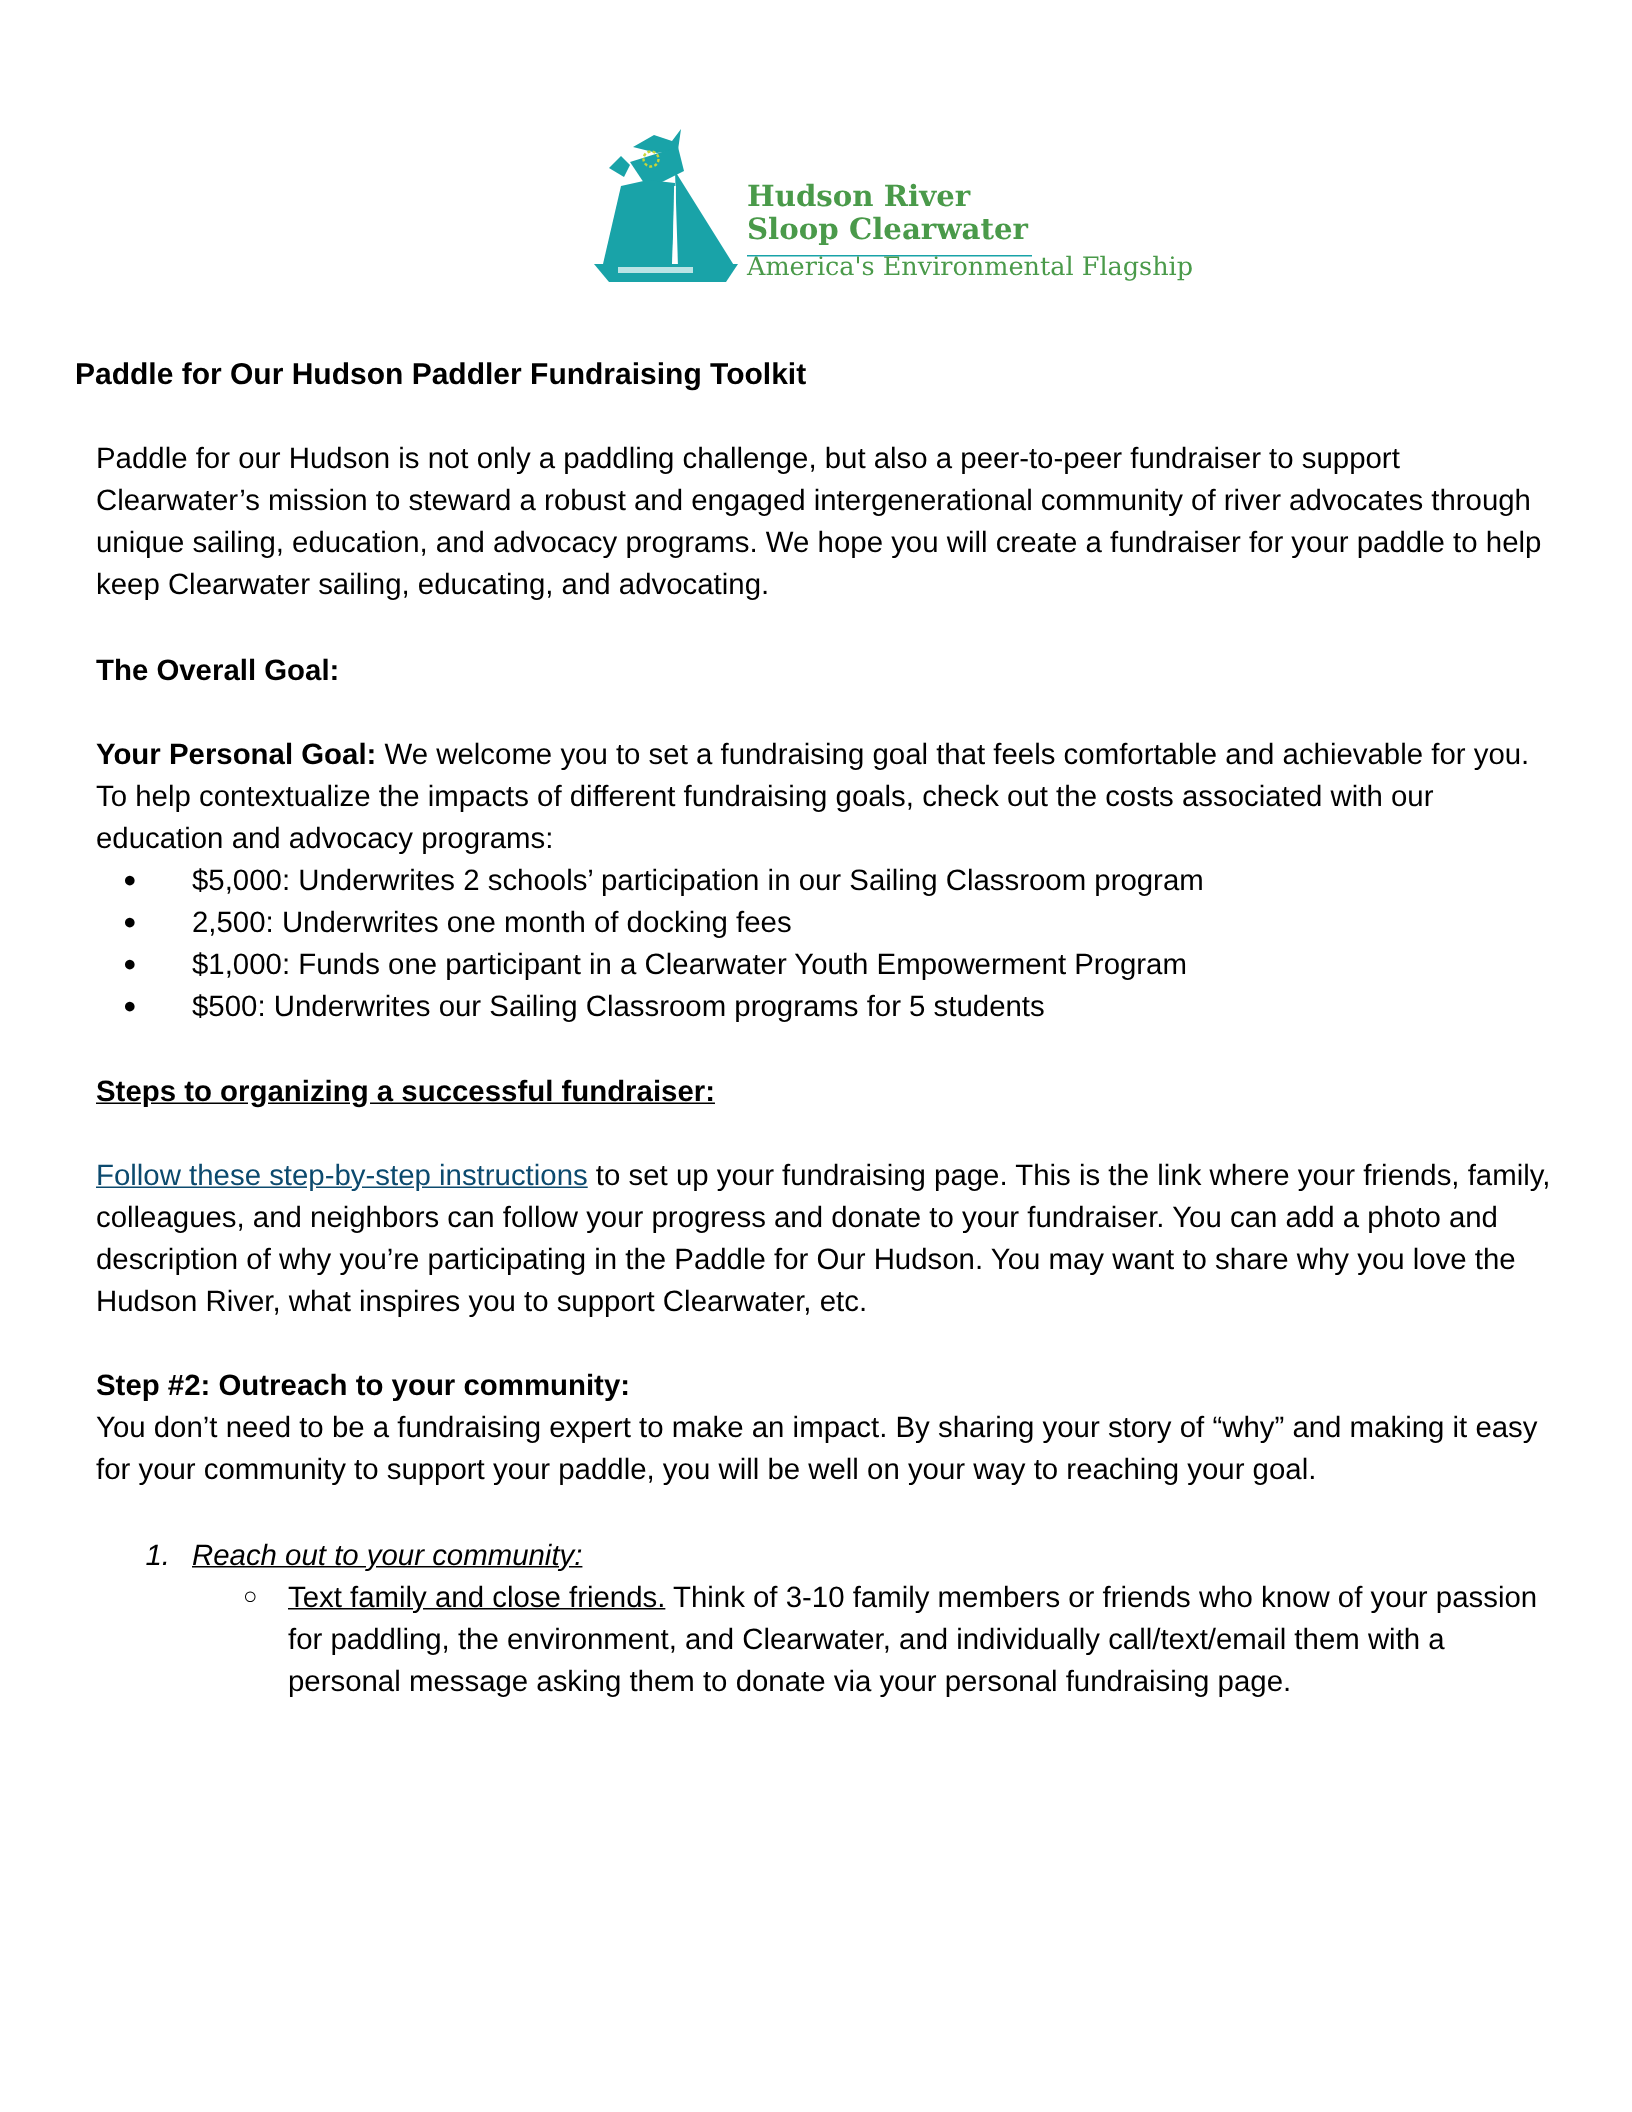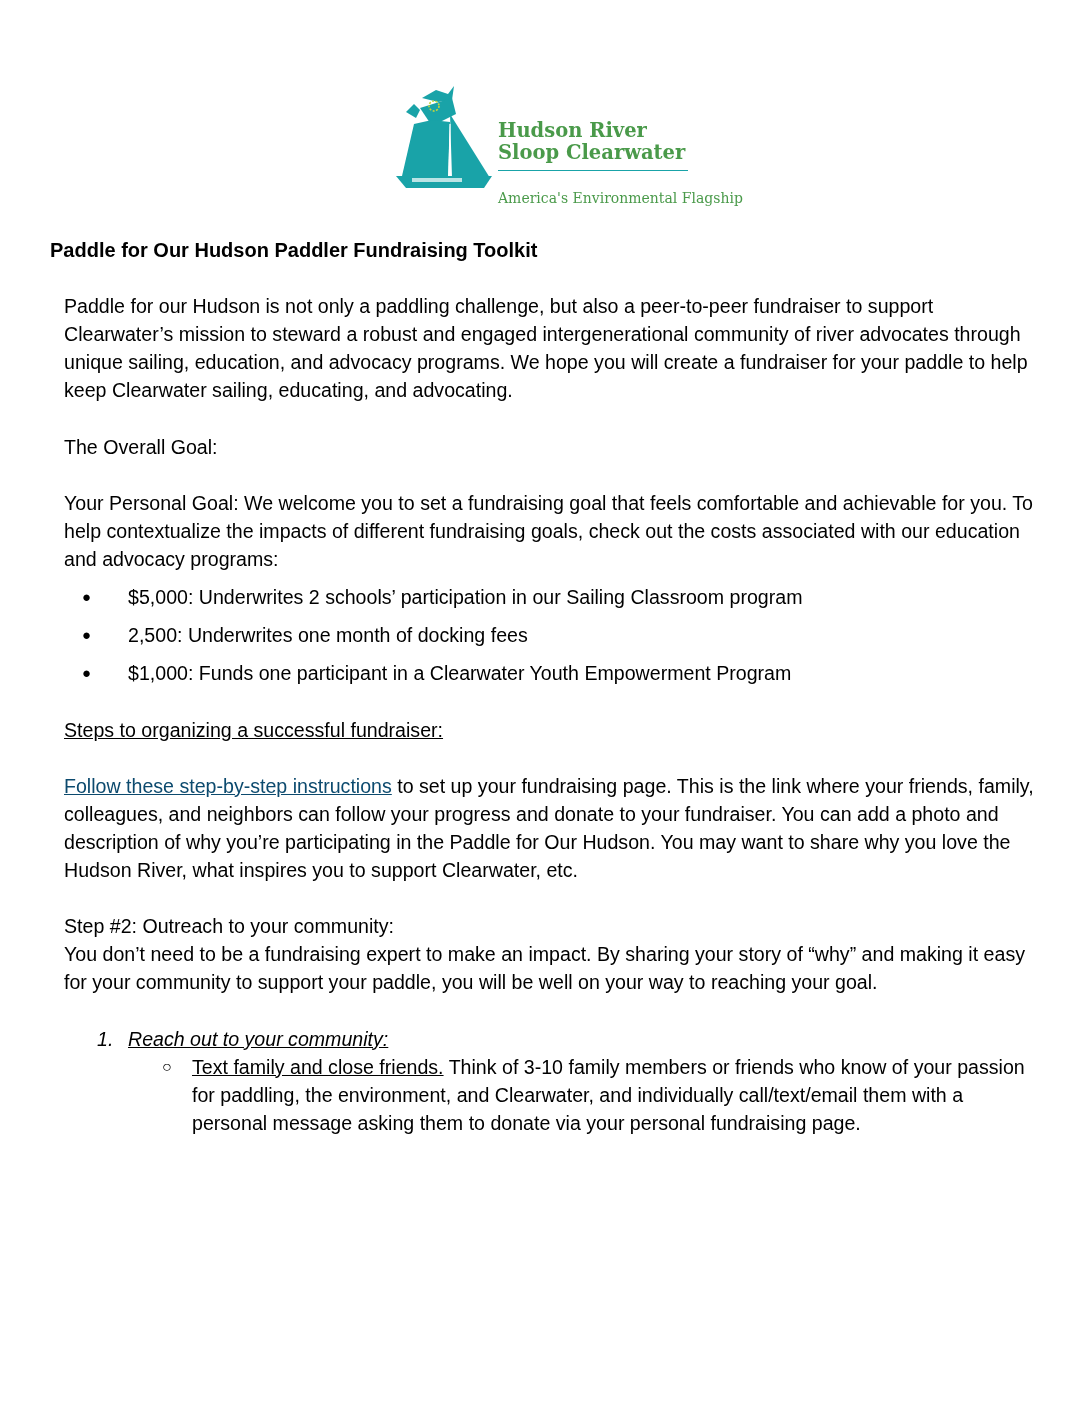--- a/index.html
+++ b/index.html
@@ -5,32 +5,32 @@
     html, body { margin: 0; padding: 0; background: #ffffff; }
     body {
       width: 1088px; height: 1408px; position: relative; overflow: hidden;
       font-family: "Liberation Sans", sans-serif; color: #000000;
     }
     .logo { position: absolute; left: 392px; top: 84px; width: 310px; height: 110px; }
     .logo svg { position: absolute; left: 0; top: 0; }
     .logo-text { position: absolute; left: 106px; top: 36px; font-family: "DejaVu Serif", serif; color: #4a9a4a; }
     .logo-line1, .logo-line2 { font-size: 19.5px; line-height: 22px; font-weight: 700; letter-spacing: 0px; white-space: nowrap; }
     .logo-rule { width: 190px; height: 1px; background: #19a3a8; margin-top: 6px; }
-    .logo-tag { font-size: 14px; line-height: 14px; margin-top: 20px; white-space: nowrap; color: #4a9a4a; }
+    .logo-tag { font-size: 17px; line-height: 14px; margin-top: 0; white-space: nowrap; color: #4a9a4a; }
 
     .content { position: absolute; left: 64px; top: 236px; width: 970px; font-size: 19.6px; line-height: 28.1px; }
     .title { text-align: left; font-weight: bold; font-size: 20px; margin-left: -14px; }
     p { margin: 0; }
     .gap { height: 28.1px; }
-    .b { font-weight: normal; }
+    .b { font-weight: bold; }
     .u { text-decoration: underline; }
     .i { font-style: italic; margin-top: 14px; }
     .link { color: #0c4a6e; text-decoration: underline; cursor: pointer; }
     ul.bullets { margin: 0; padding: 0; list-style: none; }
-    ul.bullets li { position: relative; padding-left: 64px; margin-top: 10px; }
+    ul.bullets li { position: relative; padding-left: 64px; }
     ul.bullets li::before { content: "\25CF"; position: absolute; left: 18px; top: 0; font-size: 15px; }
     ol.num { margin: 0; padding: 0; list-style: none; }
     ol.num > li { position: relative; padding-left: 64px; }
     .num-marker { position: absolute; left: 33px; top: 0; font-style: italic; }
     ul.sub { margin: 0; padding: 0; list-style: none; }
     ul.sub li { position: relative; padding-left: 64px; }
     ul.sub li .circle { position: absolute; left: 33px; top: 0; font-size: 16px; }
   </style>
 </head>
 <body>
@@ -69,20 +69,21 @@
   <div class="gap"></div>
 
   <p class="b">The Overall Goal:</p>
   <div class="gap"></div>
 
   <p><span class="b">Your Personal Goal:</span><span> We welcome you to set a fundraising goal that feels comfortable and achievable for you. To help contextualize the impacts of different fundraising goals, check out the costs associated with our education and advocacy programs:</span></p>
   <ul class="bullets">
     <li>$5,000: Underwrites 2 schools’ participation in our Sailing Classroom program</li>
     <li>2,500: Underwrites one month of docking fees</li>
     <li>$1,000: Funds one participant in a Clearwater Youth Empowerment Program</li>
+    <li>$500: Underwrites our Sailing Classroom programs for 5 students</li>
   </ul>
   <div class="gap"></div>
 
   <p class="b u">Steps to organizing a successful fundraiser:</p>
   <div class="gap"></div>
 
   <p><a class="link">Follow these step-by-step instructions</a><span> to set up your fundraising page. This is the link where your friends, family, colleagues, and neighbors can follow your progress and donate to your fundraiser. You can add a photo and description of why you’re participating in the Paddle for Our Hudson. You may want to share why you love the Hudson River, what inspires you to support Clearwater, etc.</span></p>
   <div class="gap"></div>
 
   <p class="b">Step #2: Outreach to your community:</p>

